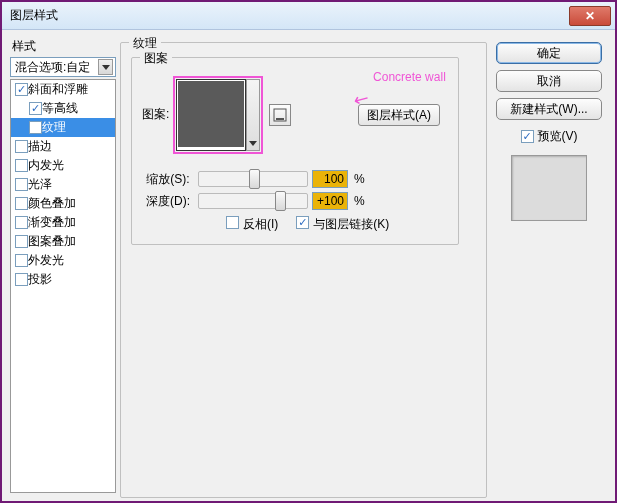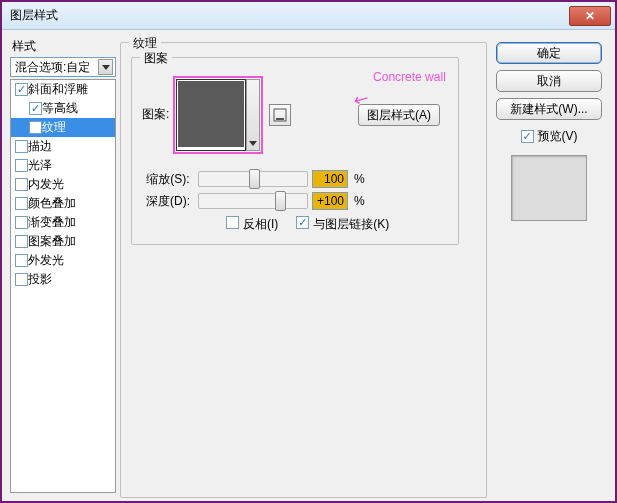--- a/index.html
+++ b/index.html
@@ -82,25 +82,25 @@
           <div class="style-item indent selected">
             <span class="cb checked"></span>
             <span>纹理</span>
           </div>
           <div class="style-item">
             <span class="cb"></span>
             <span>描边</span>
           </div>
           <div class="style-item">
             <span class="cb"></span>
+            <span>内发光</span>
+          </div>
+          <div class="style-item">
+            <span class="cb"></span>
             <span>光泽</span>
-          </div>
-          <div class="style-item">
-            <span class="cb"></span>
-            <span>内发光</span>
           </div>
           <div class="style-item">
             <span class="cb"></span>
             <span>颜色叠加</span>
           </div>
           <div class="style-item">
             <span class="cb"></span>
             <span>渐变叠加</span>
           </div>
           <div class="style-item">

